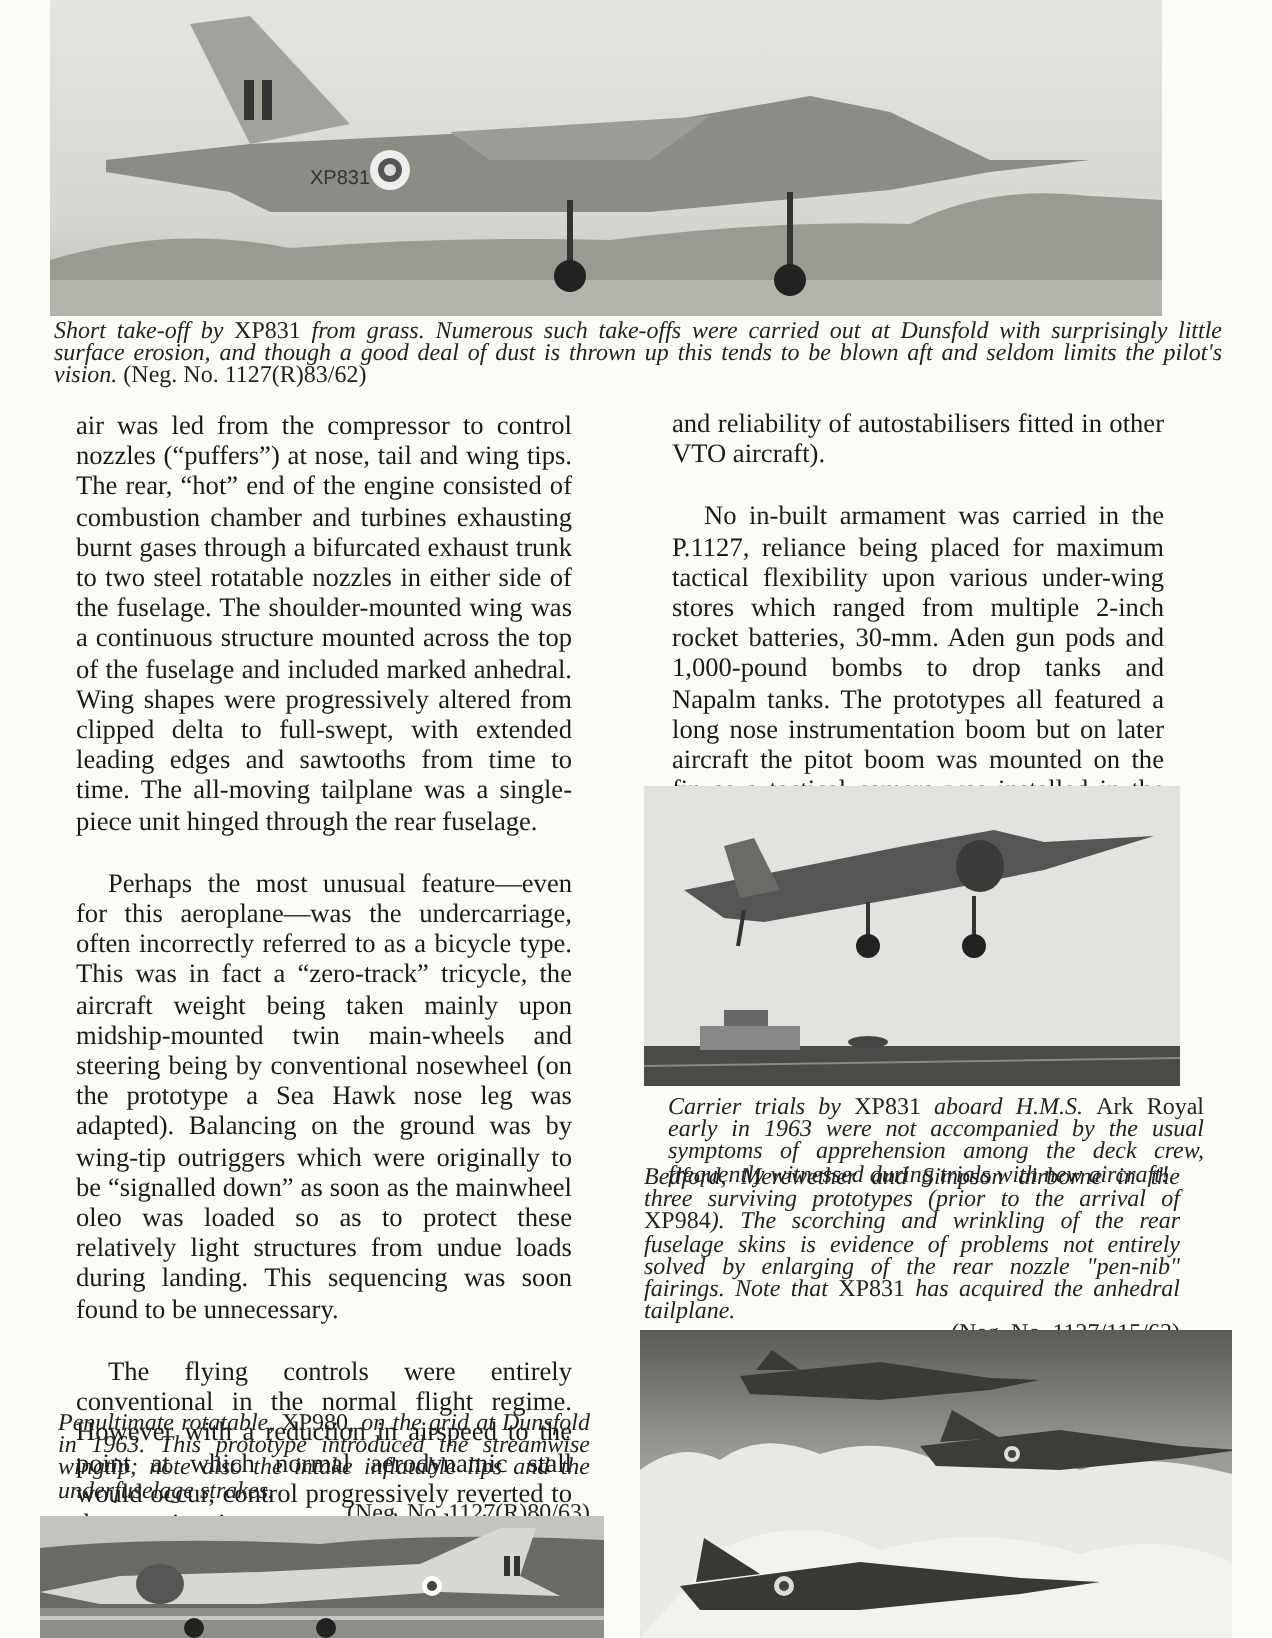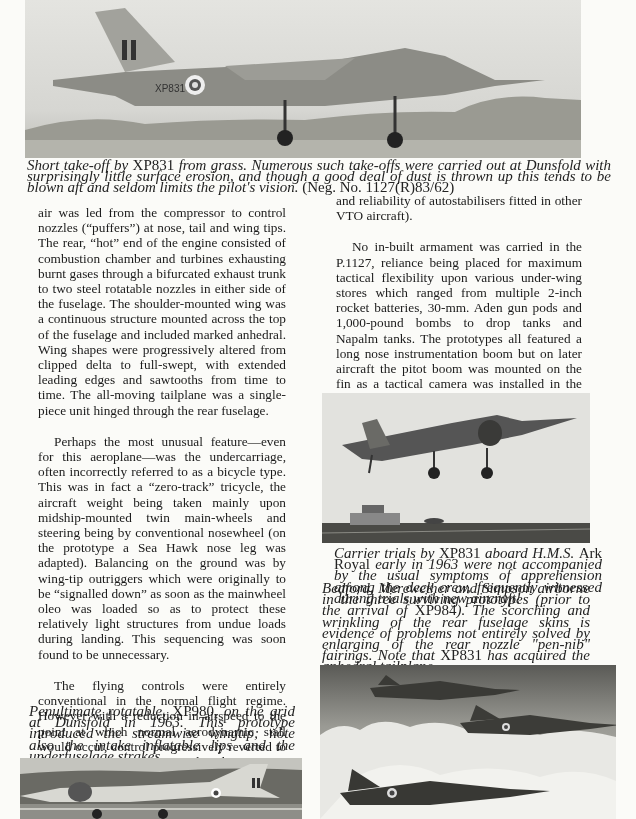--- a/index.html
+++ b/index.html
@@ -1,20 +1,20 @@
 <!DOCTYPE html>
 <html><head>
 <meta charset="utf-8">
 <style>
   html, body { margin:0; padding:0; }
   body { width:636px; height:819px; background:#fbfbf8; position:relative; overflow:hidden;
          font-family:"Liberation Serif","DejaVu Serif",serif; color:#1a1a1a; }
   .photo { position:absolute; overflow:hidden; }
   .photo svg { display:block; width:100%; height:100%; }
-  .caption { position:absolute; font-style:italic; font-size:15px; line-height:11.2px; text-align:justify; color:#222; }
+  .caption { position:absolute; font-style:italic; font-size:12px; line-height:11.2px; text-align:justify; color:#222; }
   .caption .up { font-style:normal; }
   .caption .neg { font-style:normal; }
   .col { position:absolute; font-size:13.3px; line-height:15.2px; text-align:justify; color:#1a1a1a; }
   .col p { margin:16px; text-indent:0; }
   .col p.ind { text-indent:16px; }
   .neg-right { display:block; text-align:right; font-style:normal; }
 </style>
 </head>
 <body>
 
@@ -51,21 +51,21 @@
   <span>Short take-off by </span><span class="up">XP831</span><span> from grass.  Numerous such take-offs were carried out at Dunsfold with surprisingly little surface erosion, and though a good deal of dust is thrown up this tends to be blown aft and seldom limits the pilot's vision. </span><span class="neg">(Neg. No. 1127(R)83/62)</span>
 </div>
 
 <div class="col" style="left:22px; top:189px; width:280px;">
   <p>air was led from the compressor to control nozzles (“puffers”) at nose, tail and wing tips.  The rear, “hot” end of the engine consisted of combustion chamber and turbines exhausting burnt gases through a bifurcated exhaust trunk to two steel rotatable nozzles in either side of the fuselage.  The shoulder-mounted wing was a continuous structure mounted across the top of the fuselage and included marked anhedral.  Wing shapes were progressively altered from clipped delta to full-swept, with extended leading edges and sawtooths from time to time.  The all-moving tailplane was a single-piece unit hinged through the rear fuselage.</p>
   <p class="ind">Perhaps the most unusual feature—even for this aeroplane—was the undercarriage, often incorrectly referred to as a bicycle type.  This was in fact a “zero-track” tricycle, the aircraft weight being taken mainly upon midship-mounted twin main-wheels and steering being by conventional nosewheel (on the prototype a Sea Hawk nose leg was adapted). Balancing on the ground was by wing-tip outriggers which were originally to be “signalled down” as soon as the mainwheel oleo was loaded so as to protect these relatively light structures from undue loads during landing.  This sequencing was soon found to be unnecessary.</p>
   <p class="ind">The flying controls were entirely conventional in the normal flight regime.  However with a reduction in airspeed to the point at which normal aerodynamic stall would occur, control progressively reverted to the reaction jets at nose, tail and wing tips.  This was automatically achieved as the nozzles were moved down from the rearward direction by bleeding progressively more air from the engine compressor.</p>
   <p class="ind"><span>It was always a bone of contention as to what reliance was to be, indeed required to be placed upon an autostabiliser, and, although this was always fitted, countless transitions were carried out with the equipment switched off.  (It is not within the scope of the </span><em>Profile</em><span> to discuss here the weight, complexity</span></p>
 </div>
 
-<div class="col" style="left:320px; top:177px; width:278px;">
+<div class="col" style="left:320px; top:188px; width:278px;">
   <p>and reliability of autostabilisers fitted in other VTO aircraft).</p>
   <p class="ind">No in-built armament was carried in the P.1127, reliance being placed for maximum tactical flexibility upon various under-wing stores which ranged from multiple 2-inch rocket batteries, 30-mm. Aden gun pods and 1,000-pound bombs to drop tanks and Napalm tanks.  The prototypes all featured a long nose instrumentation boom but on later aircraft the pitot boom was mounted on the fin as a tactical camera was installed in the nose.  Another unusual feature was the ram-air turbine mounted in the top of the rear fuselage just forward of the fin; this provided power for ancillary services in the event of an engine failure and therefore was extended outside</p>
 </div>
 
 <div class="photo" style="left:322px; top:393px; width:268px; height:150px;">
   <svg viewBox="0 0 268 150" preserveAspectRatio="none">
     <rect width="268" height="150" fill="#e2e2de"></rect>
     <rect x="0" y="130" width="268" height="20" fill="#4a4a46"></rect>
     <line x1="0" y1="140" x2="268" y2="136" stroke="#8a8a84" stroke-width="1"></line>
     <rect x="40" y="112" width="22" height="20" fill="#666"></rect>

